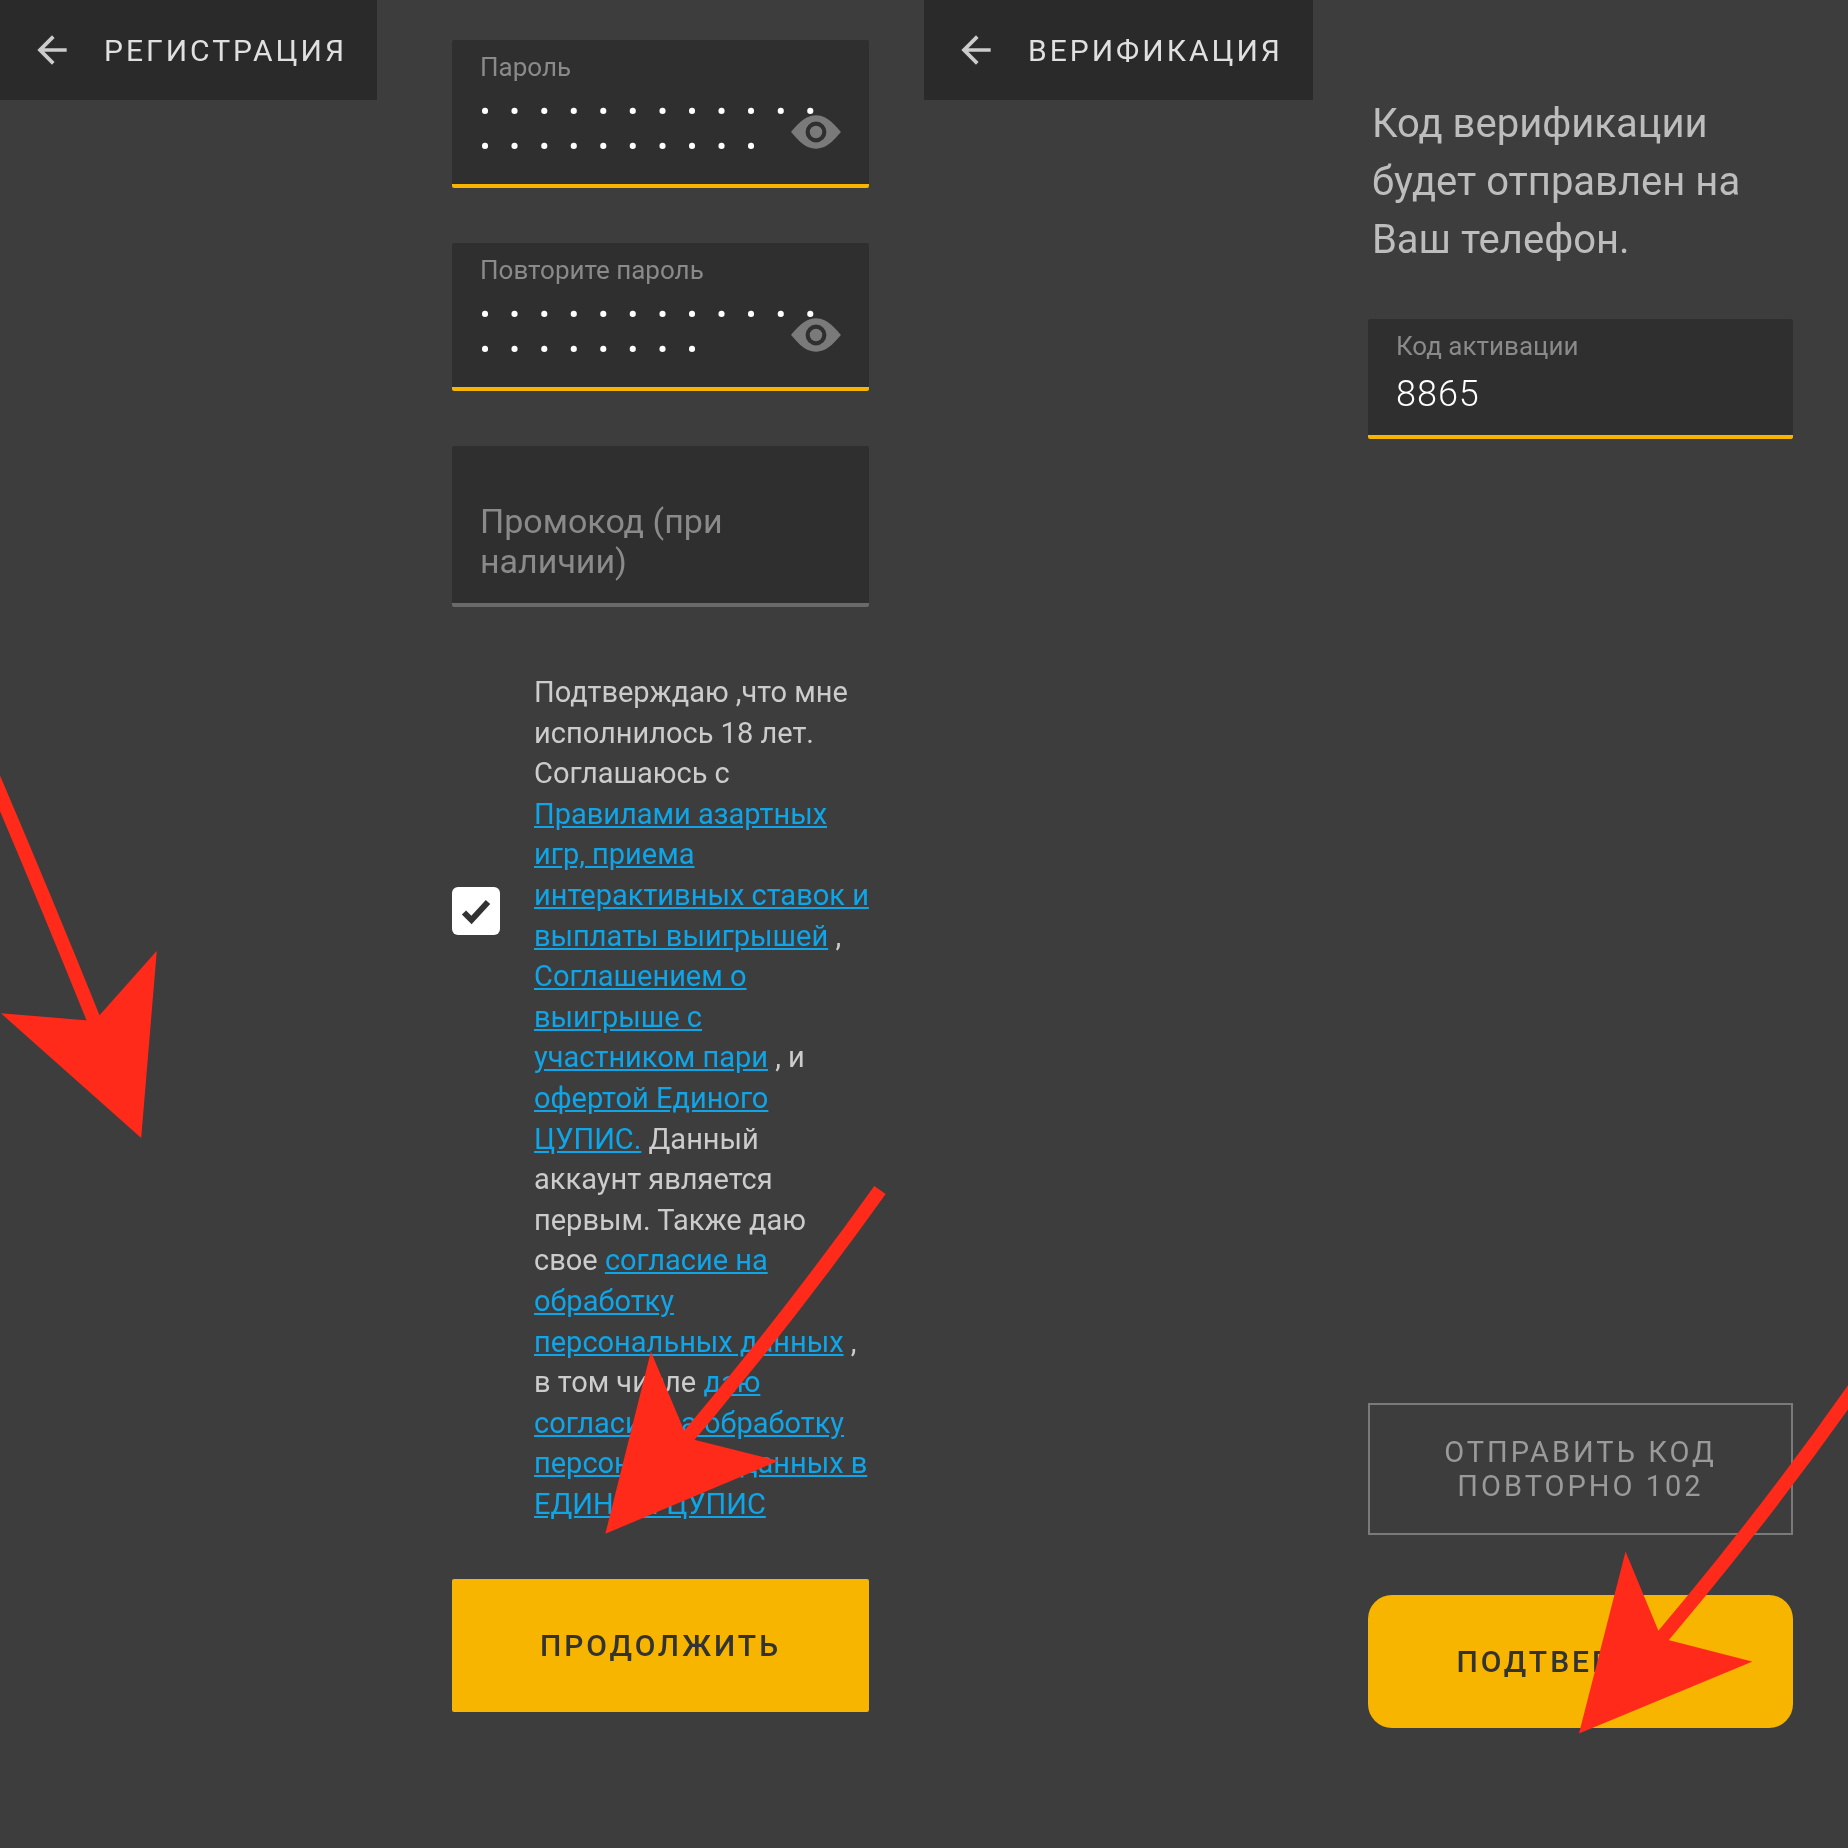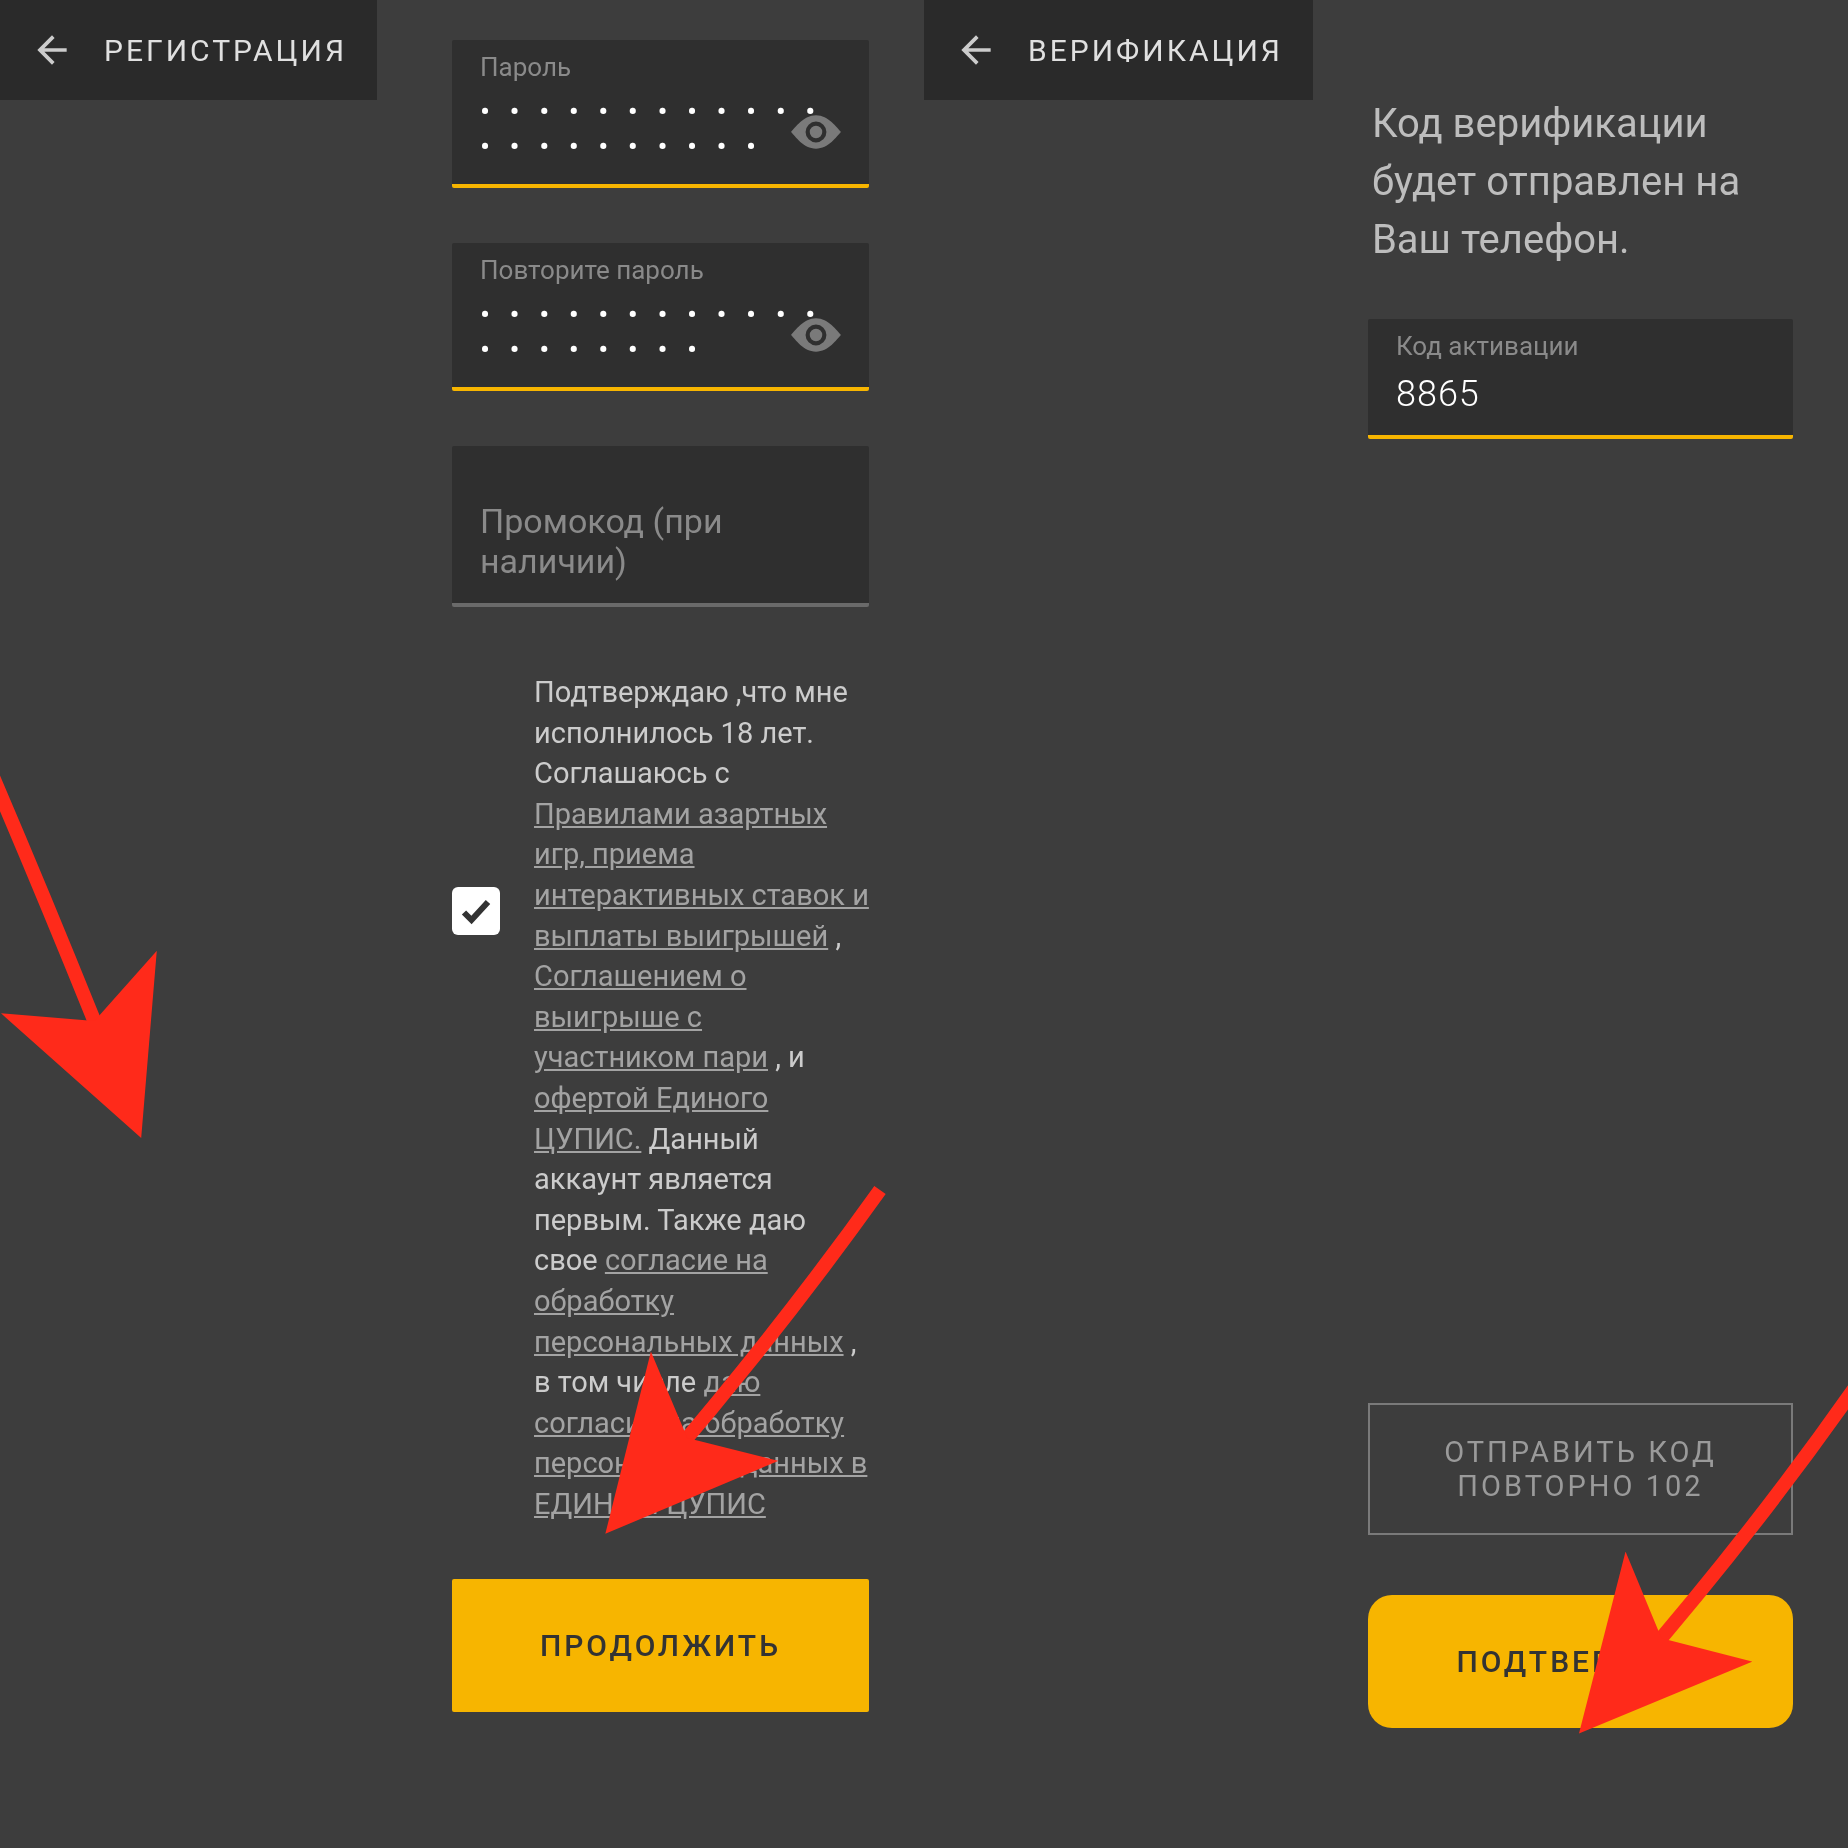--- a/index.html
+++ b/index.html
@@ -116,21 +116,21 @@
     stroke: #333;
     stroke-width: 4;
     fill: none;
   }
   .consent-text {
     color: #ccc;
     font-size: 29px;
     line-height: 1.4;
   }
   .consent-text .link {
-    color: #a3a3a3;
+    color: #0ea5e9;
     text-decoration: underline;
     cursor: pointer;
   }
   .primary-btn {
     background: #f7b500;
     color: #333;
     font-size: 30px;
     font-weight: 500;
     letter-spacing: 3px;
     padding: 49px 0;

